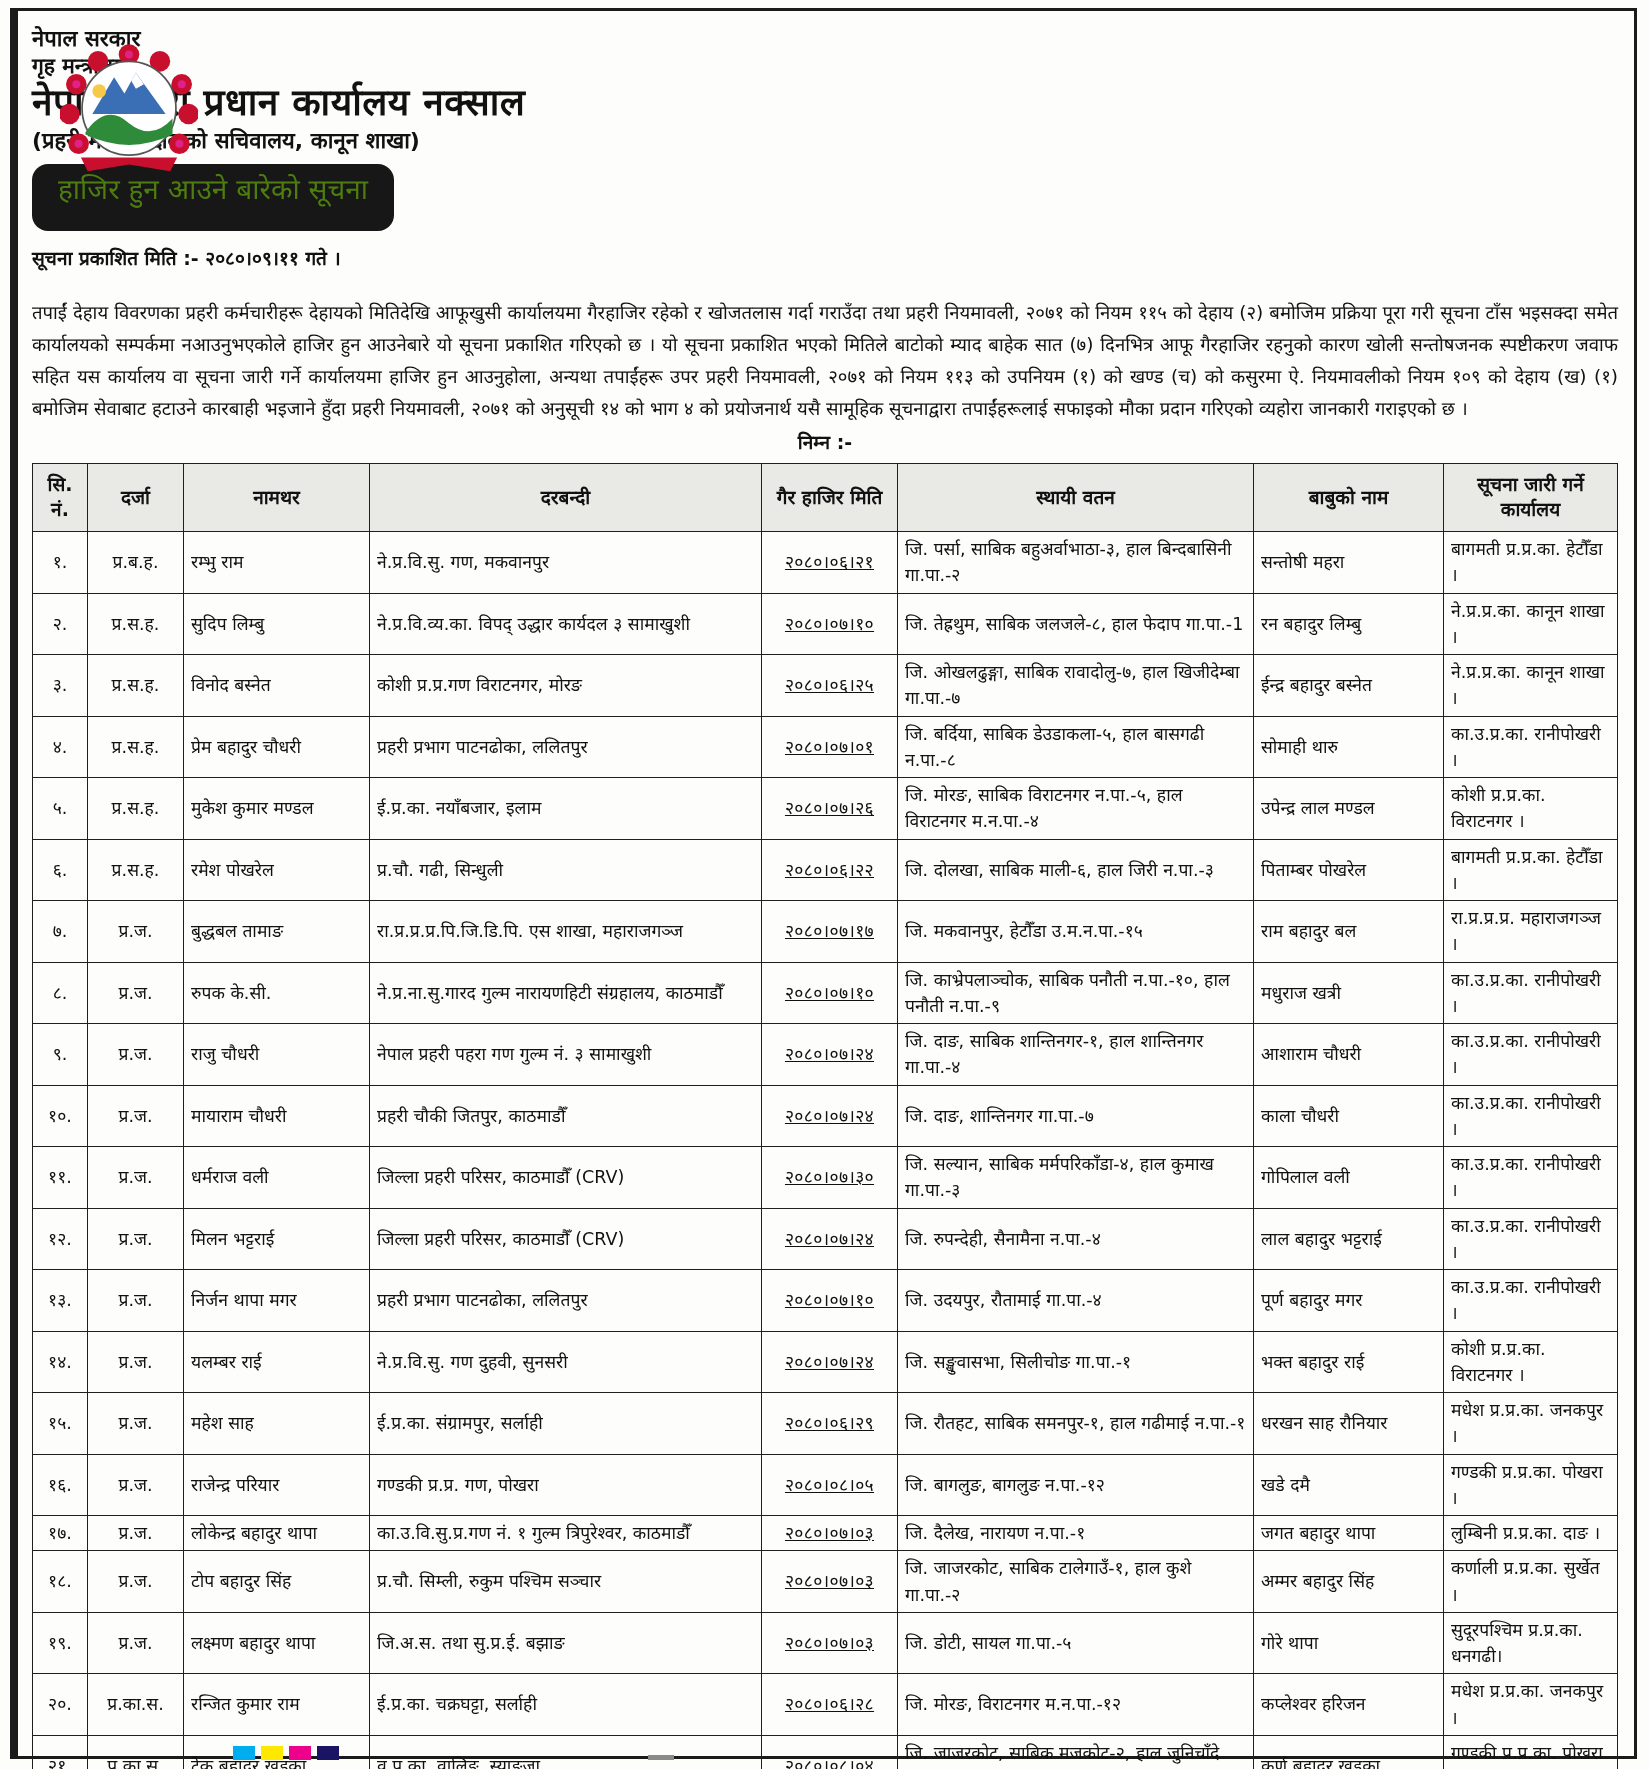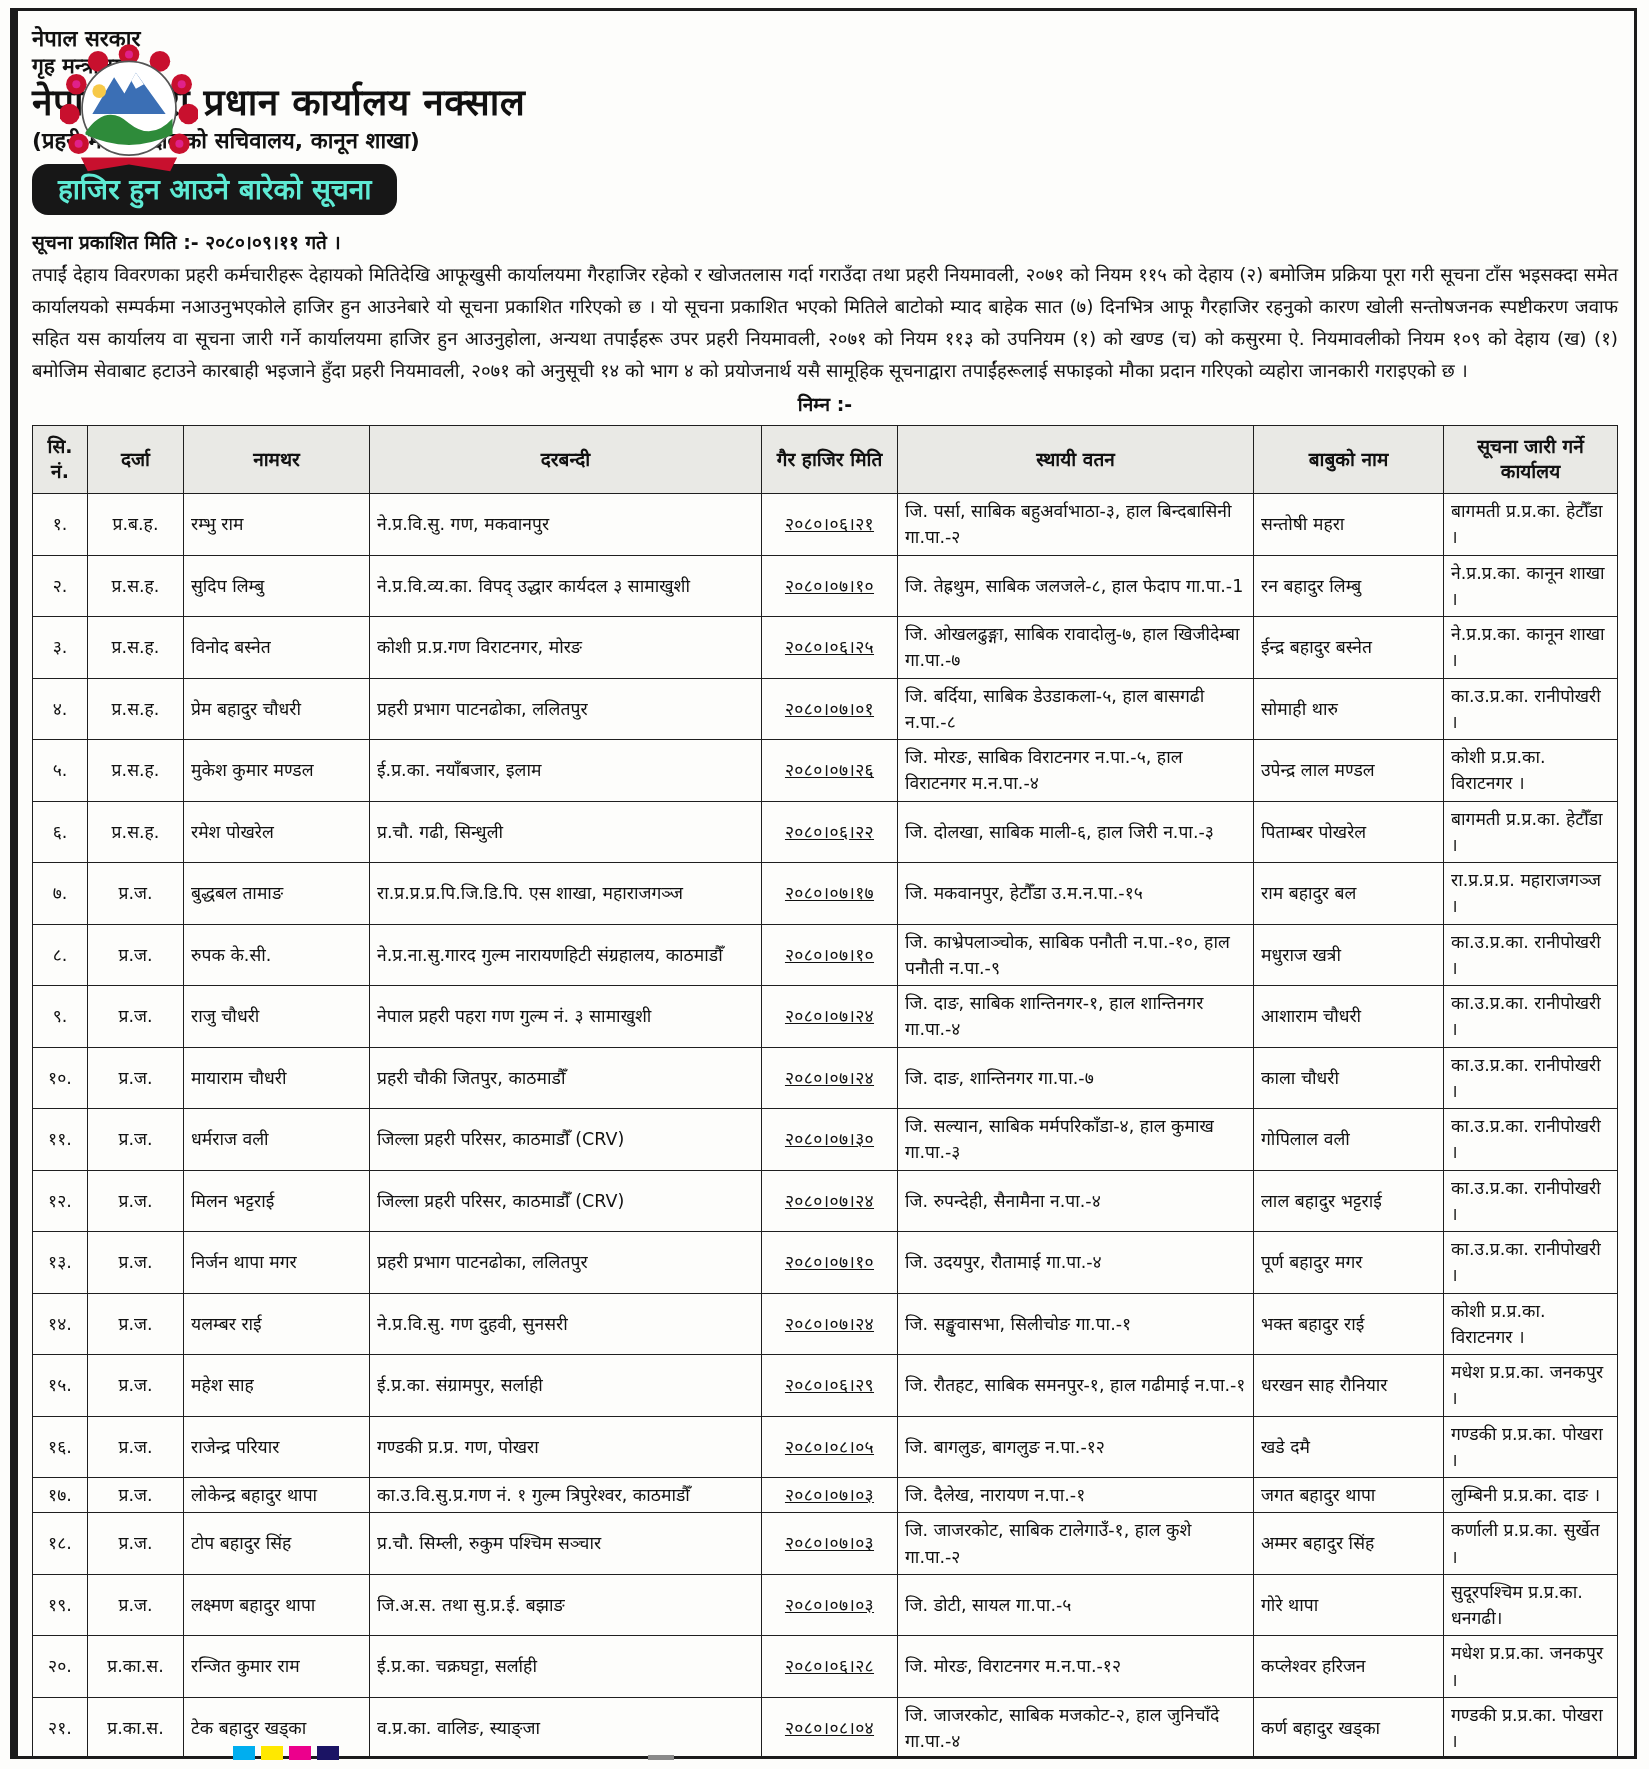--- a/index.html
+++ b/index.html
@@ -15,27 +15,27 @@
     padding:14px 16px 6px 14px;
   }
   
   .letterhead{position:relative;text-align:left;}
   .emblem{position:absolute;left:28px;top:18px;width:138px;height:142px;}
   .lh-gov{font-size:22px;font-weight:bold;line-height:1.25;}
   .lh-ministry{font-size:21px;font-weight:bold;line-height:1.3;}
   .lh-office{font-size:37px;font-weight:bold;line-height:1.25;letter-spacing:.5px;}
   .lh-sub{font-size:22px;font-weight:bold;line-height:1.35;}
   .notice-pill{
-    display:inline-block;margin-top:8px;background:#171717;color:#5eead4;
-    font-size:28px;font-weight:bold;padding:5px 26px 8px;border-radius:16px;
+    display:inline-block;margin-top:8px;background:#171717;color:#4d7c0f;
+    font-size:28px;font-weight:normal;padding:5px 26px 24px;border-radius:16px;
   }
   .pub-date{font-size:19px;font-weight:bold;margin-top:14px;}
   
   .notice-paragraph{
-    margin-top:4px;font-size:18.5px;line-height:1.73;text-align:justify;
+    margin-top:26px;font-size:18.5px;line-height:1.73;text-align:justify;
     font-weight:500;
   }
   .nimna{font-size:19px;font-weight:bold;text-align:center;margin:4px 0 8px;}
   
   table.notice{width:100%;border-collapse:collapse;table-layout:fixed;padding-left:32px;}
   table.notice th,table.notice td{
     border:1.6px solid #1f1f1f;vertical-align:middle;
     padding:4px 7px;font-size:17.5px;line-height:1.5;
     word-wrap:break-word;
   }

